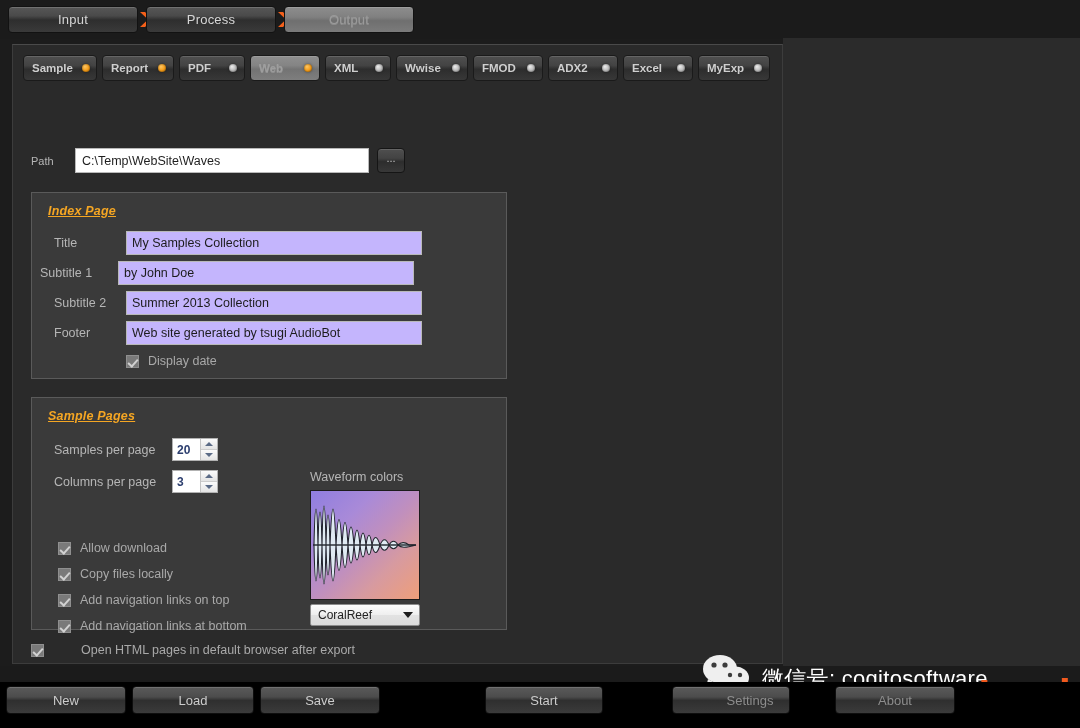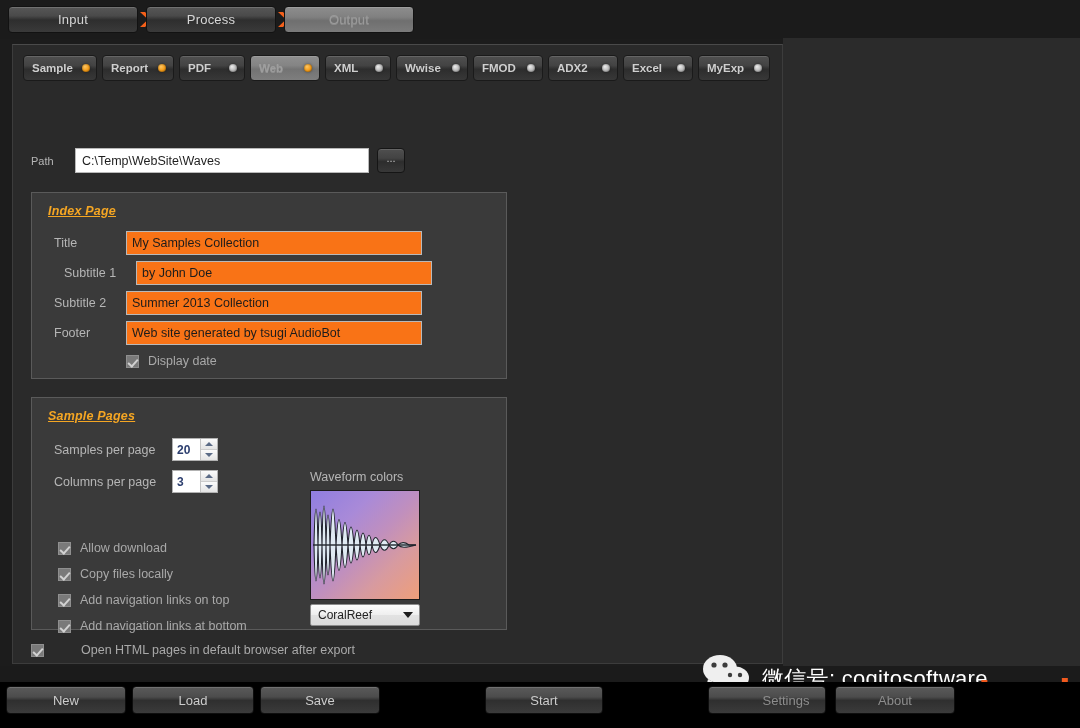--- a/index.html
+++ b/index.html
@@ -136,21 +136,21 @@
     font-size: 12.5px; font-style: italic; font-weight: bold;
     color: #f5a623; text-decoration: underline;
     letter-spacing: .2px;
   }
 
   
   .frow { position: absolute; display: flex; align-items: center; }
   .frow .flabel { width: 72px; font-size: 12.5px; color: #b6b6b6; }
   .ftext {
     width: 296px; height: 24px;
-    background: #f97316; border: 1px solid #b9b9b9;
+    background: #c4b5fd; border: 1px solid #b9b9b9;
     color: #1c1c1c; font-size: 12.5px; padding: 0 5px;
     font-family: "Liberation Sans", sans-serif;
   }
 
   
   .cbrow { display: flex; align-items: center; }
   .cbox {
     width: 13px; height: 13px;
     background: #7a7a7a;
     border: 1px solid #8f8f8f;
@@ -225,21 +225,21 @@
     background: linear-gradient(to bottom, #5a5a5a 0%, #4c4c4c 38%, #2f2f2f 52%, #3b3b3b 100%);
     box-shadow: inset 0 1px 0 rgba(255,255,255,0.15);
     display: flex; align-items: center; justify-content: center;
     font-size: 13px; color: #cccccc; cursor: pointer;
   }
   .bbtn.dim { color: #8d8d8d; }
   #btn-new      { left: 6px;   width: 120px; }
   #btn-load     { left: 132px; width: 122px; }
   #btn-save     { left: 260px; width: 120px; }
   #btn-start    { left: 485px; width: 118px; }
-  #btn-settings { left: 708px; width: 118px; padding-left: 38px; }
+  #btn-settings { left: 672px; width: 118px; padding-left: 38px; }
   #btn-about    { left: 835px; width: 120px; }
 
   
   .watermark {
     position: absolute; left: 700px; top: 654px;
     display: flex; align-items: flex-end;
     pointer-events: none;
   }
   .wm-text {
     font-size: 22px; color: #ffffff;
@@ -337,21 +337,21 @@
       </div>
     </div>
 
     <div class="groupbox" id="gb-index">
       <div class="gb-title">Index Page</div>
 
       <div class="frow" style="left:22px; top:38px;">
         <div class="flabel">Title</div>
         <input class="ftext" type="text" value="My Samples Collection" style="">
       </div>
-      <div class="frow" style="left:32px; top:68px;">
+      <div class="frow" style="left:8px; top:68px;gap:6px;">
         <div class="flabel">Subtitle 1</div>
         <input class="ftext" type="text" value="by John Doe" style="">
       </div>
       <div class="frow" style="left:22px; top:98px;">
         <div class="flabel">Subtitle 2</div>
         <input class="ftext" type="text" value="Summer 2013 Collection" style="">
       </div>
       <div class="frow" style="left:22px; top:128px;">
         <div class="flabel">Footer</div>
         <input class="ftext" type="text" value="Web site generated by tsugi AudioBot" style="">

